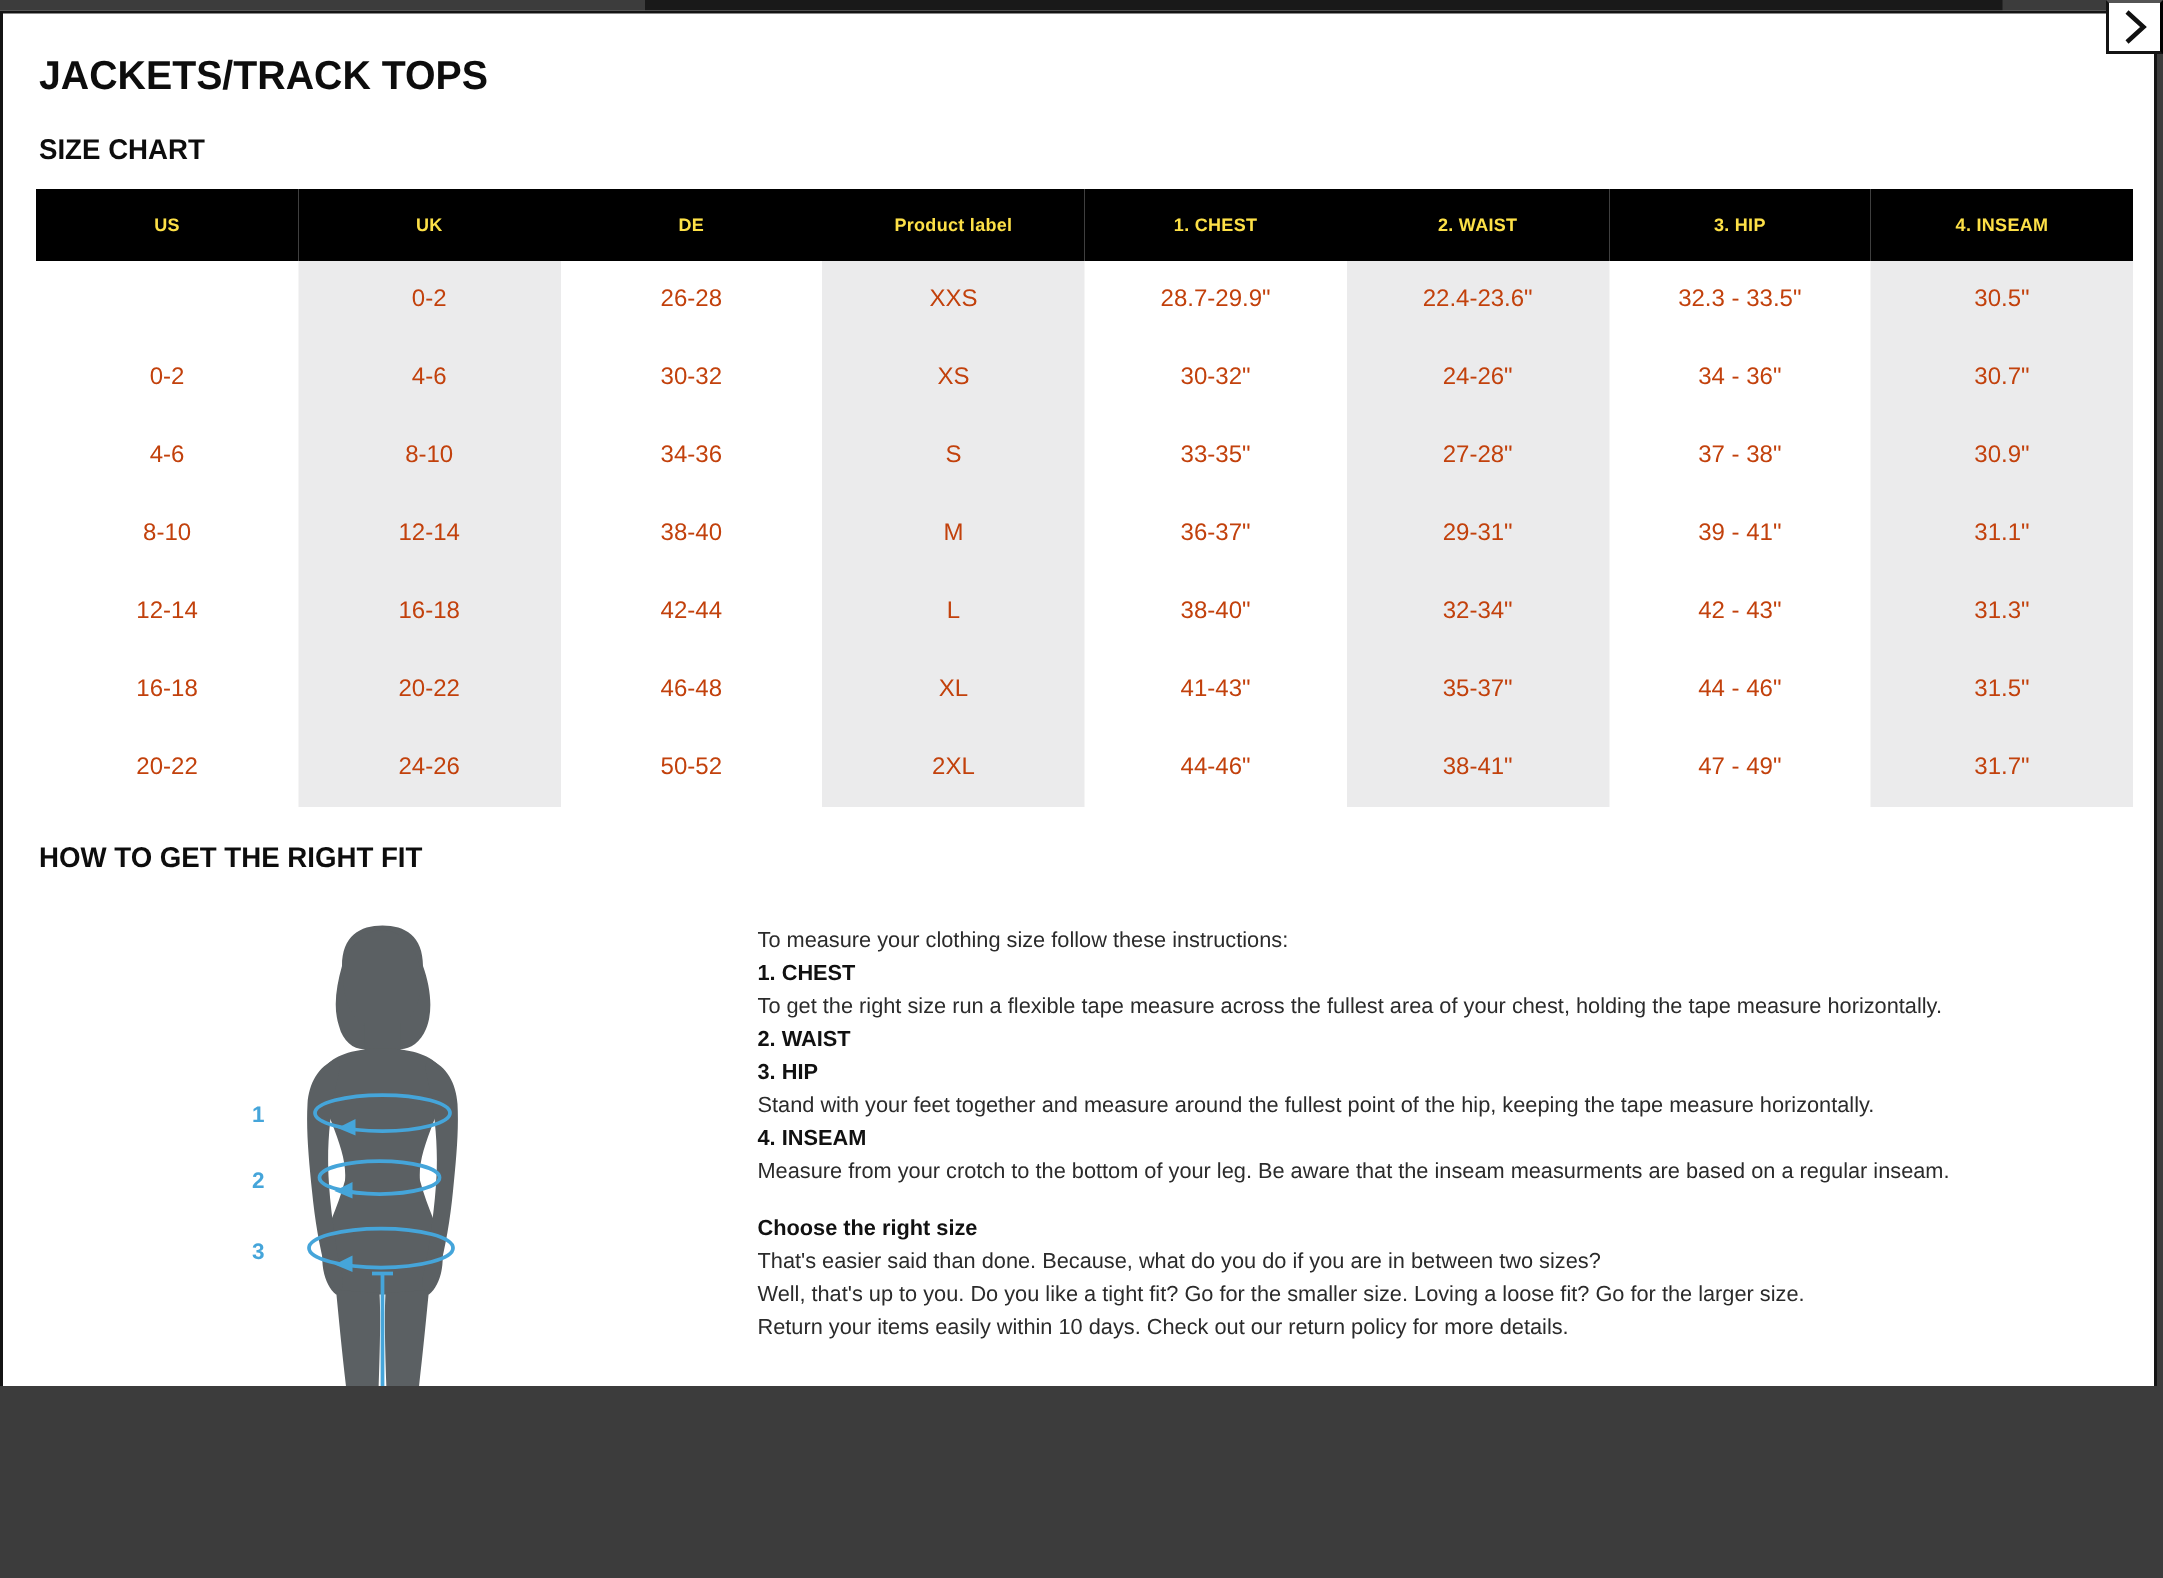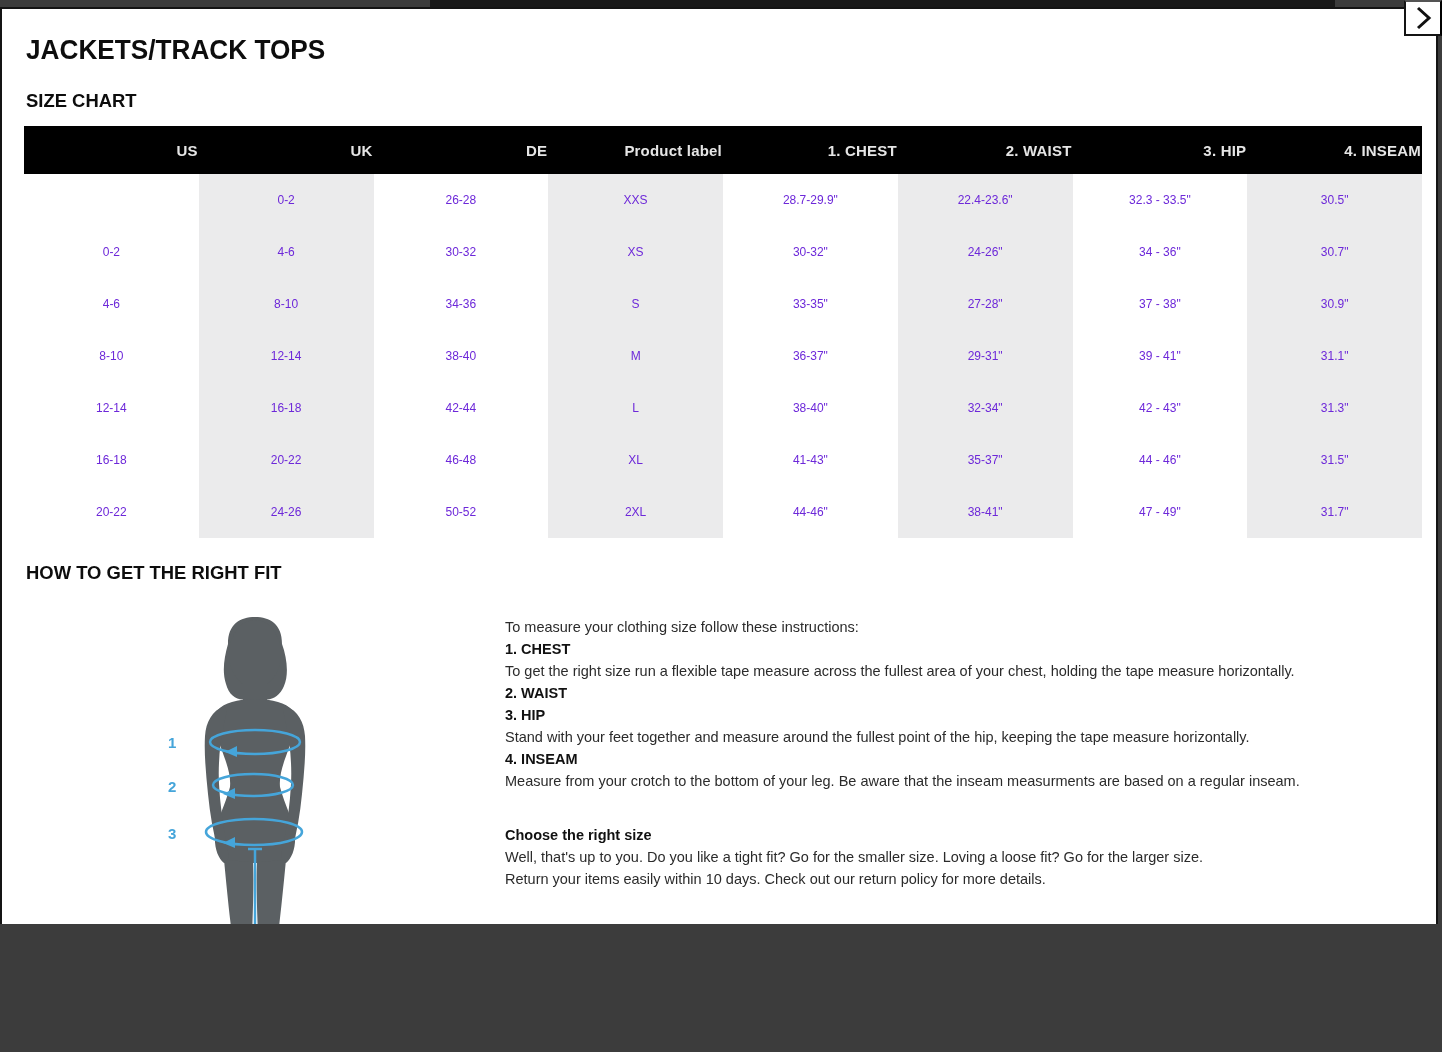--- a/index.html
+++ b/index.html
@@ -10,31 +10,31 @@
          border:2px solid #141414;box-sizing:content-box;}
   .panel-inner{padding:16px 20px 0 22px;}
   .close-btn{position:absolute;right:0;top:0;width:38px;height:36px;background:#ffffff;
              border-left:2px solid #141414;border-bottom:2px solid #141414;z-index:5;
              display:flex;align-items:center;justify-content:center;cursor:pointer;padding:0;}
   h1.page-title{margin:10px 0 0 2px;font-size:27px;font-weight:800;letter-spacing:0;
                 transform:scaleX(.97);transform-origin:left;color:#0d0d0d;}
   h2.section-title{margin:24px 0 0 2px;font-size:19px;font-weight:800;
                    transform:scaleX(.97);transform-origin:left;color:#0d0d0d;}
   table.size-table{margin-top:14px;width:1398px;border-collapse:collapse;table-layout:fixed;}
-  table.size-table th{background:#000000;color:#e5e5e5;font-size:15px;font-weight:700;
-                      height:46px;text-align:right;letter-spacing:.2px;}
-  table.size-table td{height:50px;text-align:center;font-size:12px;color:#6d28d9;}
+  table.size-table th{background:#000000;color:#fde047;font-size:12px;font-weight:700;
+                      height:46px;text-align:center;letter-spacing:.2px;}
+  table.size-table td{height:50px;text-align:center;font-size:16px;color:#c2410c;}
   table.size-table td.shaded{background:#ebebec;}
   .fit-row{display:flex;margin-top:28px;}
   .figure-wrap{width:360px;margin-left:116px;flex:0 0 auto;}
   .fit-text{flex:1 1 auto;margin-left:5px;padding-right:32px;margin-top:4px;
             font-size:14.5px;line-height:22px;color:#2b2b2b;}
   .fit-text p{margin:0;}
   .fit-text p.bold{font-weight:700;color:#111;}
-  .choose-block{margin-top:32px;}
+  .choose-block{margin-top:16px;}
 </style>
 </head>
 <body>
 
 <div id="screen">
   <div class="strip-dark-segment"></div>
 
   <button class="close-btn">
     <svg width="22" height="26" viewBox="0 0 22 26">
       <polyline points="6,3 17,13 6,23" fill="none" stroke="#111" stroke-width="3"></polyline>
@@ -172,20 +172,21 @@
           <p>To measure your clothing size follow these instructions:</p>
           <p class="bold">1. CHEST</p>
           <p>To get the right size run a flexible tape measure across the fullest area of your chest, holding the tape measure horizontally.</p>
           <p class="bold">2. WAIST</p>
           <p class="bold">3. HIP</p>
           <p>Stand with your feet together and measure around the fullest point of the hip, keeping the tape measure horizontally.</p>
           <p class="bold">4. INSEAM</p>
           <p>Measure from your crotch to the bottom of your leg. Be aware that the inseam measurments are based on a regular inseam.</p>
           <div class="choose-block">
             <p class="bold">Choose the right size</p>
+            <p>That's easier said than done. Because, what do you do if you are in between two sizes?</p>
             <p>Well, that's up to you. Do you like a tight fit? Go for the smaller size. Loving a loose fit? Go for the larger size.</p>
             <p>Return your items easily within 10 days. Check out our return policy for more details.</p>
           </div>
         </div>
       </div>
     </div>
   </div>
 </div>
 
 </body></html>

